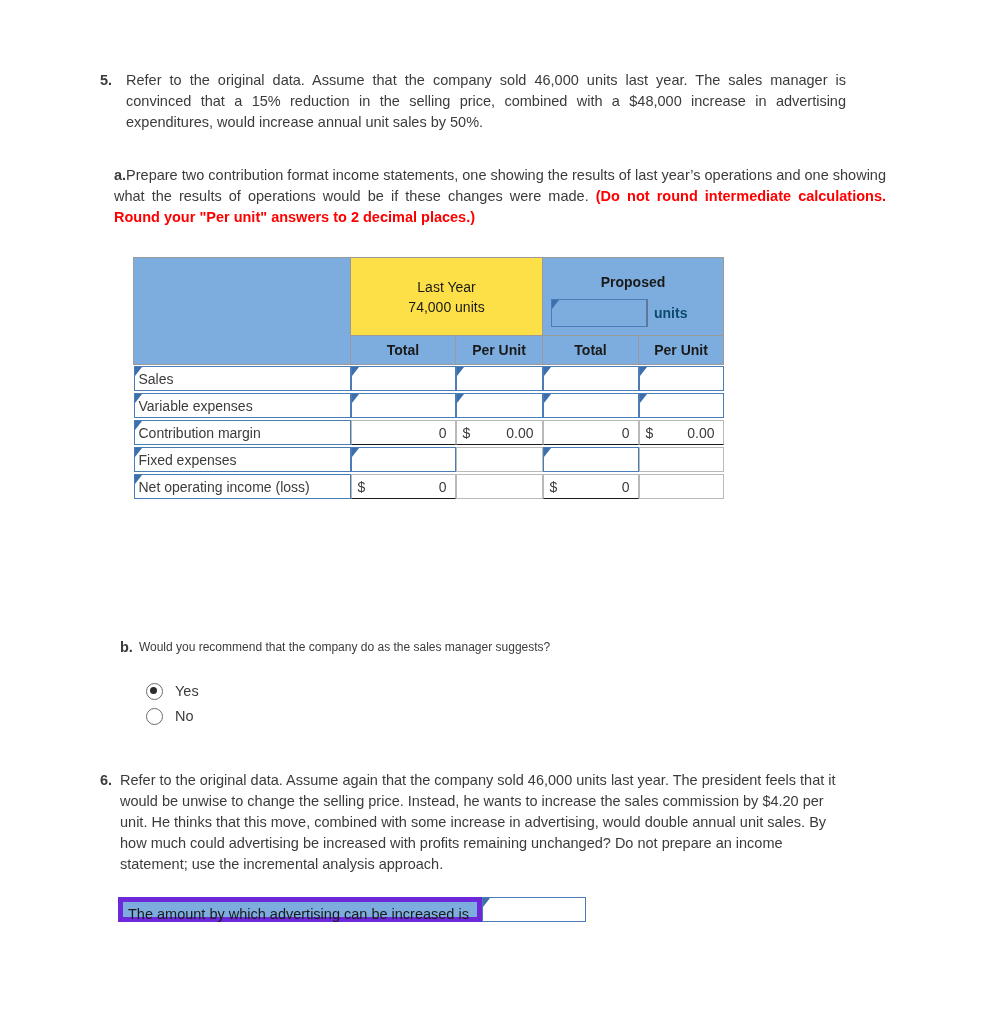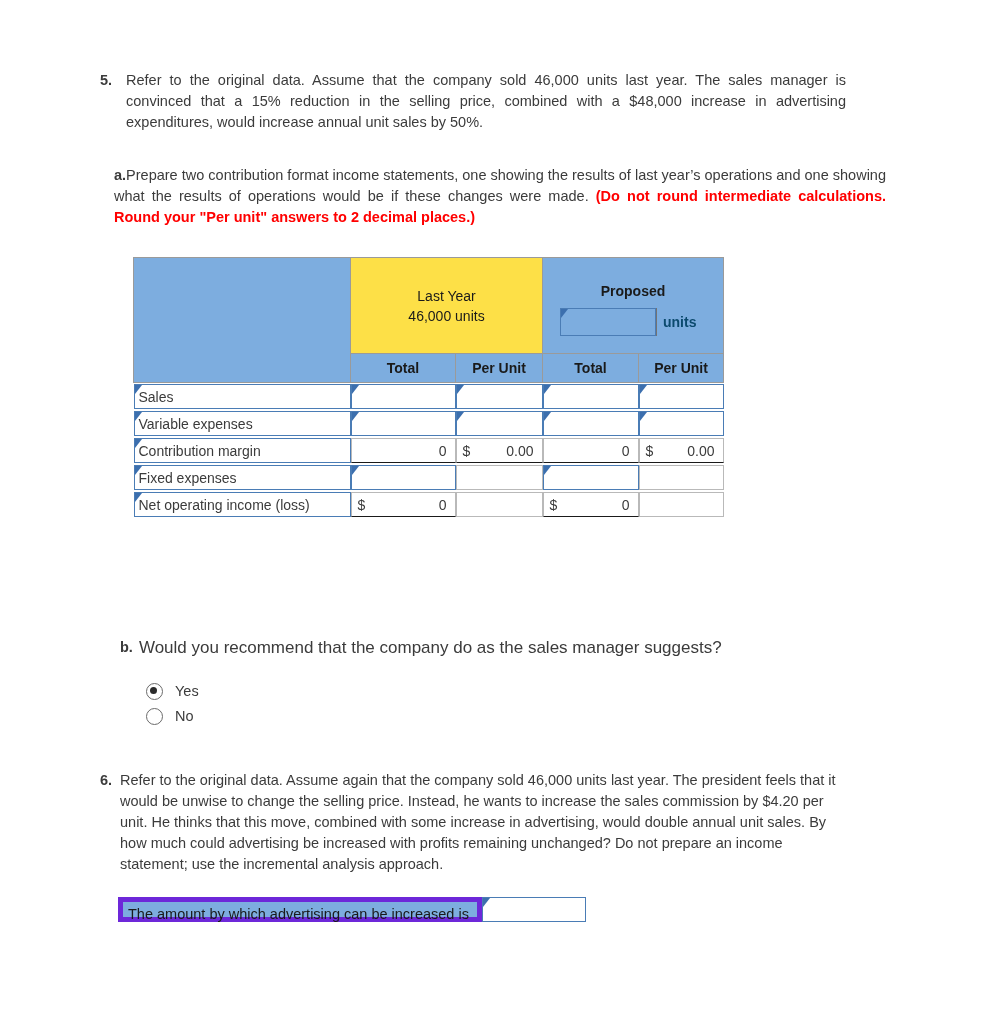--- a/index.html
+++ b/index.html
@@ -79,21 +79,21 @@
     display: flex;
     align-items: flex-start;
   }
   #part-b .part-label {
     font-weight: bold;
     font-size: 14.5px;
     line-height: 21px;
     padding-right: 6px;
   }
   #part-b .part-body {
-    font-size: 17px;
+    font-size: 12px;
     line-height: 21px;
     text-align: center;
   }
 
   .radio-group {
     position: absolute;
     left: 146px;
     top: 679px;
   }
   .radio-row {
@@ -283,24 +283,24 @@
       <col style="width:96px">
       <col style="width:85px">
     </colgroup>
     <tbody>
 
       <tr>
         <td class="hdr-blank" rowspan="2"></td>
         <td class="hdr" colspan="2" style="height:61px;">
           <div style="line-height:20px;">
             <div>Last Year</div>
-            <div>46,000 units</div>
-          </div>
-        </td>
-        <td class="hdr-blank" colspan="2" style="height:61px; padding:17px;">
+            <div>74,000 units</div>
+          </div>
+        </td>
+        <td class="hdr-blank" colspan="2" style="height:61px; padding:8px;">
           <div class="prop-stack">
             <div class="prop-title">Proposed</div>
             <div style="display:flex; height:28px;">
               <div class="in blue" style="flex:0 0 96px; height:28px;">
                 <span class="flag"></span>
                 <span class="cell-text" style="line-height:25px;"></span>
               </div>
               <div style="flex:1 1 auto; display:flex; align-items:center; padding-left:6px; font-weight:bold; font-size:14px; color:#0c4a6e; border-left:1px solid #737373;">units</div>
             </div>
           </div>

